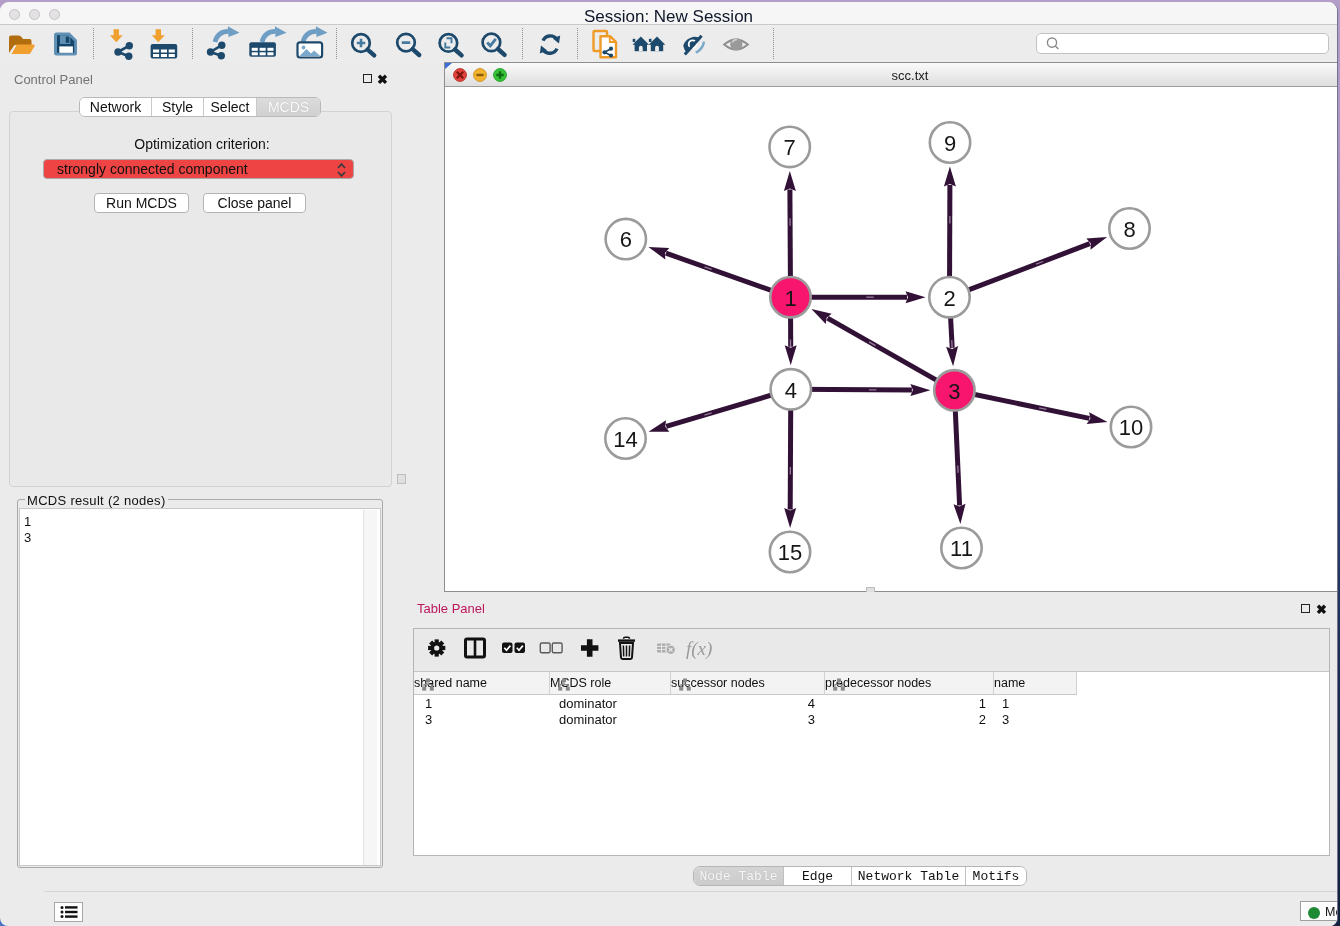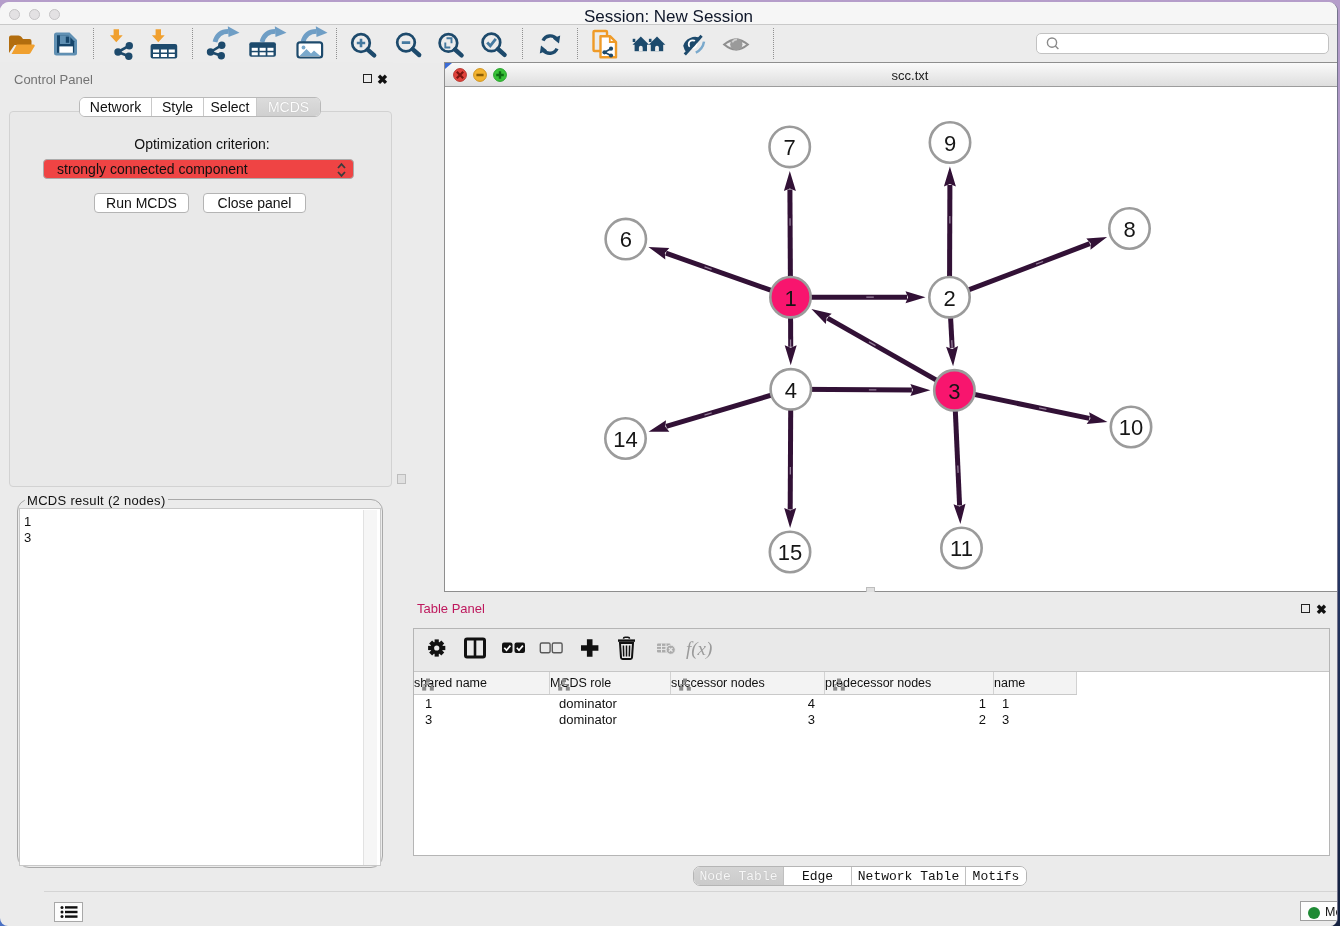--- a/index.html
+++ b/index.html
@@ -37,21 +37,21 @@
 .cp-tab:last-child { border-right:none; }
 .cp-tab.sel { background:linear-gradient(#dcdcdc,#d0d0d0); color:#fdfdfd;
   text-shadow:0 0 1px #ababab; }
 #opt-label { position:absolute; left:0; top:74px; width:100%; text-align:center; font-size:14px; color:#111;padding-left:11px; }
 #dropdown { position:absolute; left:43px; top:97px; width:311px; height:20px;
   background:#ef4444; border:1px solid #ababab; border-radius:4px; font-size:14px; color:#111;
   line-height:18px; padding-left:13px; }
 .btn { position:absolute; top:131px; height:20px; background:#fff; border:1px solid #b4b4b4;
   border-radius:4px; font-size:14px; color:#111; text-align:center; line-height:18px; }
 #fieldset { position:absolute; left:17px; top:437px; width:366px; height:369px;
-  border:1px solid #a9a9a9; border-radius:12px; }
+  border:1px solid #a9a9a9; border-radius:3px; }
 #fs-legend { position:absolute; left:7px; top:-7px; background:#ebebeb; padding:0 2px;
   font-size:13px; letter-spacing:0.3px; color:#111; }
 #fs-white { position:absolute; left:1px; top:8px; width:362px; height:358px; background:#fff;
   border:1px solid #c8c8c8; font-size:13px; color:#111; padding:5px 0 0 4px; line-height:16px; }
 #fs-scroll { position:absolute; right:3px; top:1px; width:14px; height:355px;
   background:#f6f6f6; border-left:1px solid #e2e2e2; }
 #vsplit-handle { position:absolute; left:397px; top:472px; width:9px; height:10px;
   background:#e0e0e0; border:1px solid #bdbdbd; }
 #hsplit-handle { position:absolute; left:866px; top:585px; width:9px; height:7px;
   background:#e0e0e0; border:1px solid #bdbdbd; }

